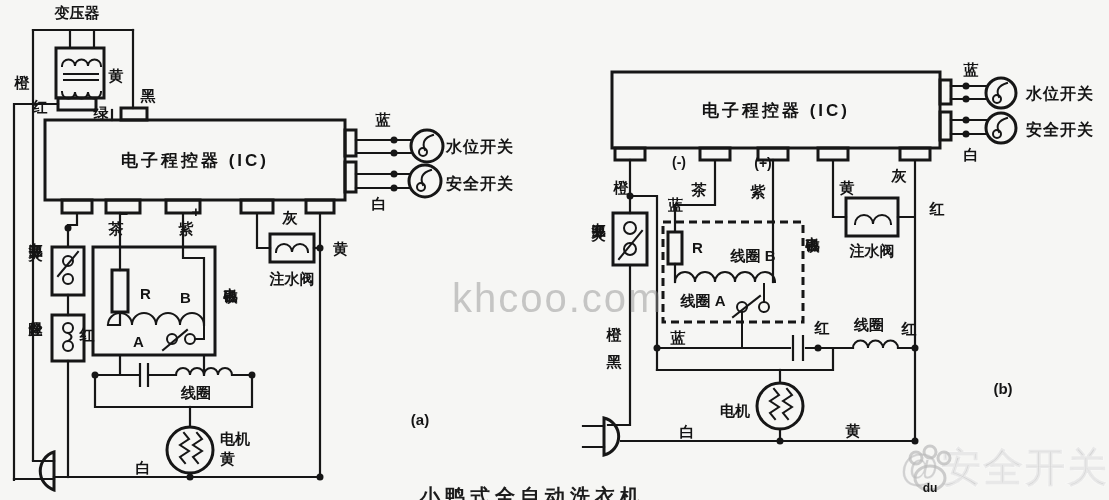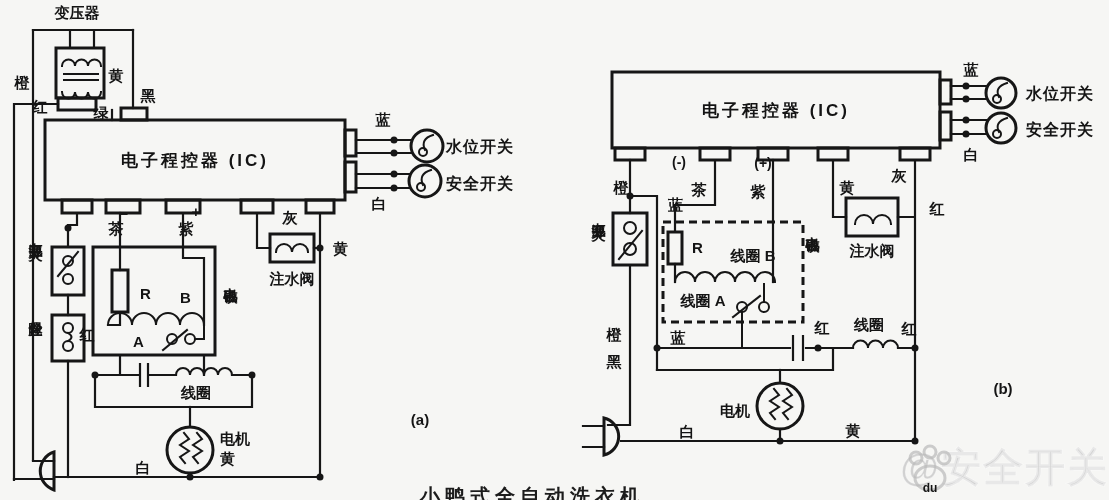--- a/index.html
+++ b/index.html
@@ -276,20 +276,21 @@
 
     <g>
       <path class="wire thick" d="M604,418 A19,19 0 0 1 604,455 Z"></path>
       <path class="wire" d="M604,426 H583 M604,447 H583"></path>
     </g>
 
     <text class="t" x="1003" y="394" text-anchor="middle">(b)</text>
   </g>
 </svg>
 
+<div class="wm-center">khcoo.com</div>
 
 <div class="wm-credit">
   <svg width="58" height="58" viewBox="0 0 58 58">
     <g fill="none" stroke="rgba(185,185,185,.7)" stroke-width="3">
       <circle cx="16" cy="18" r="6"></circle>
       <circle cx="30" cy="12" r="6"></circle>
       <circle cx="44" cy="18" r="6"></circle>
       <ellipse cx="30" cy="38" rx="15" ry="12"></ellipse>
     </g>
     <text x="30" y="52" text-anchor="middle" style="font:700 12px 'Liberation Sans',sans-serif" fill="rgba(185,185,185,.8)">du</text>

